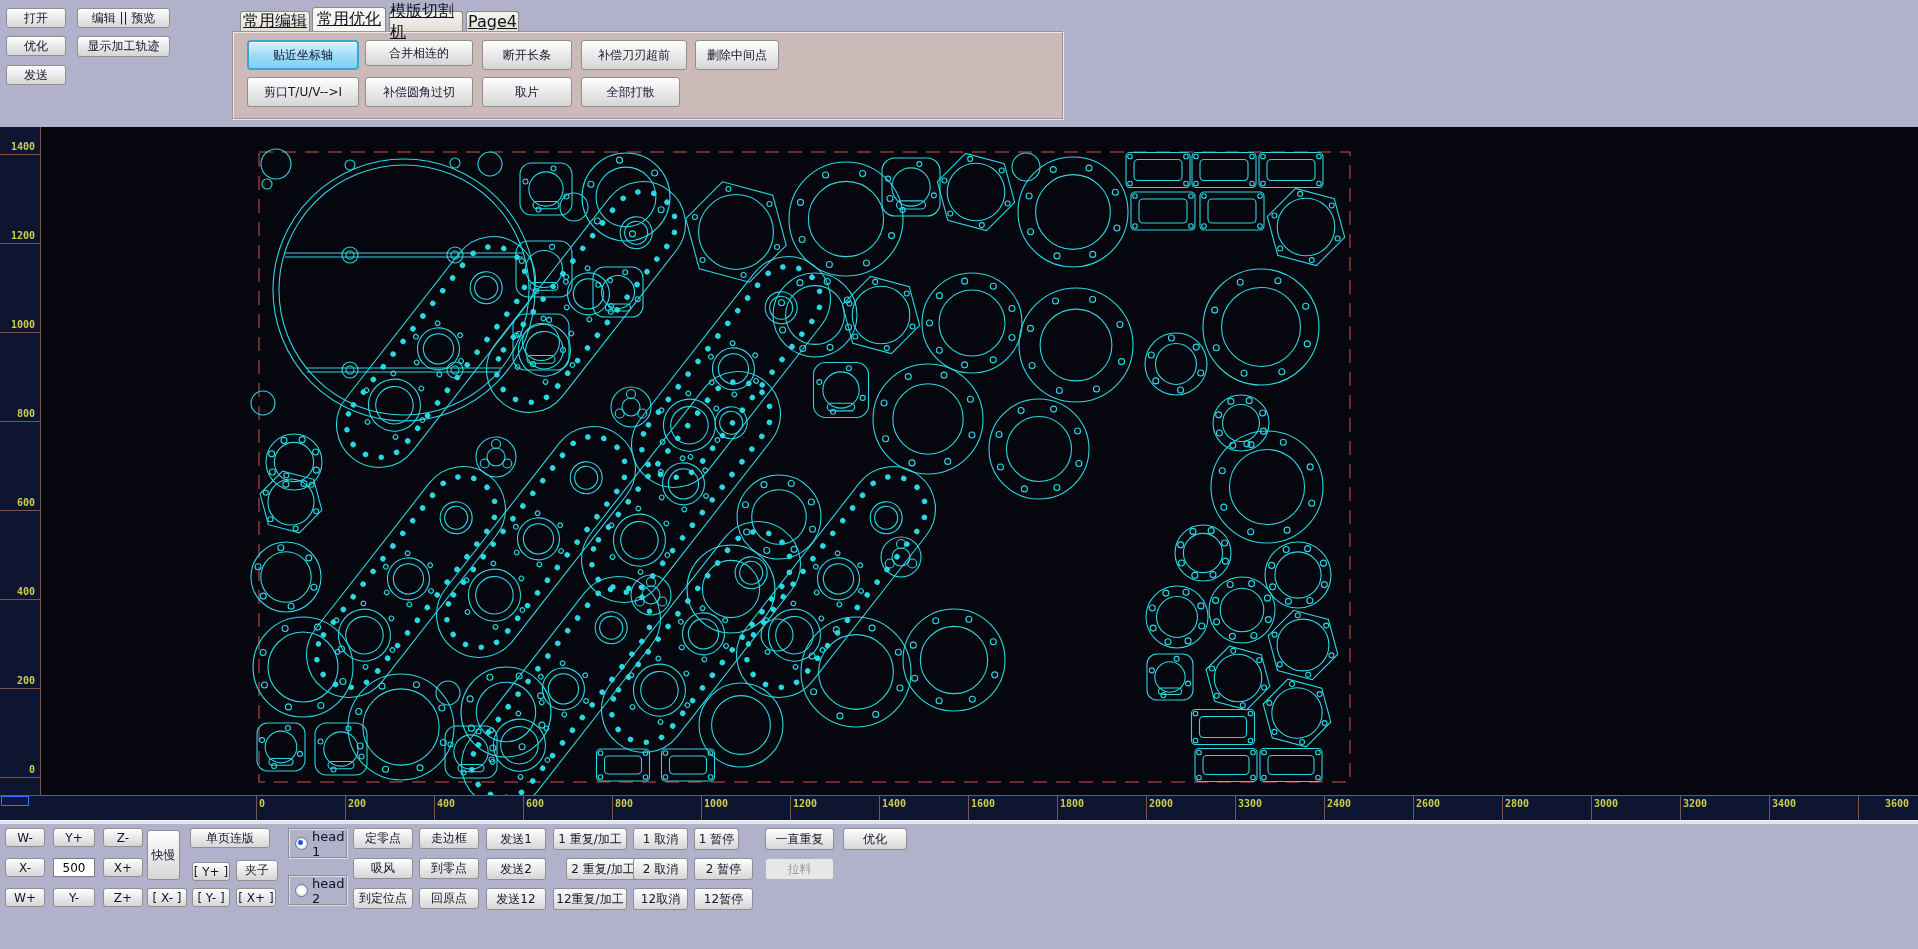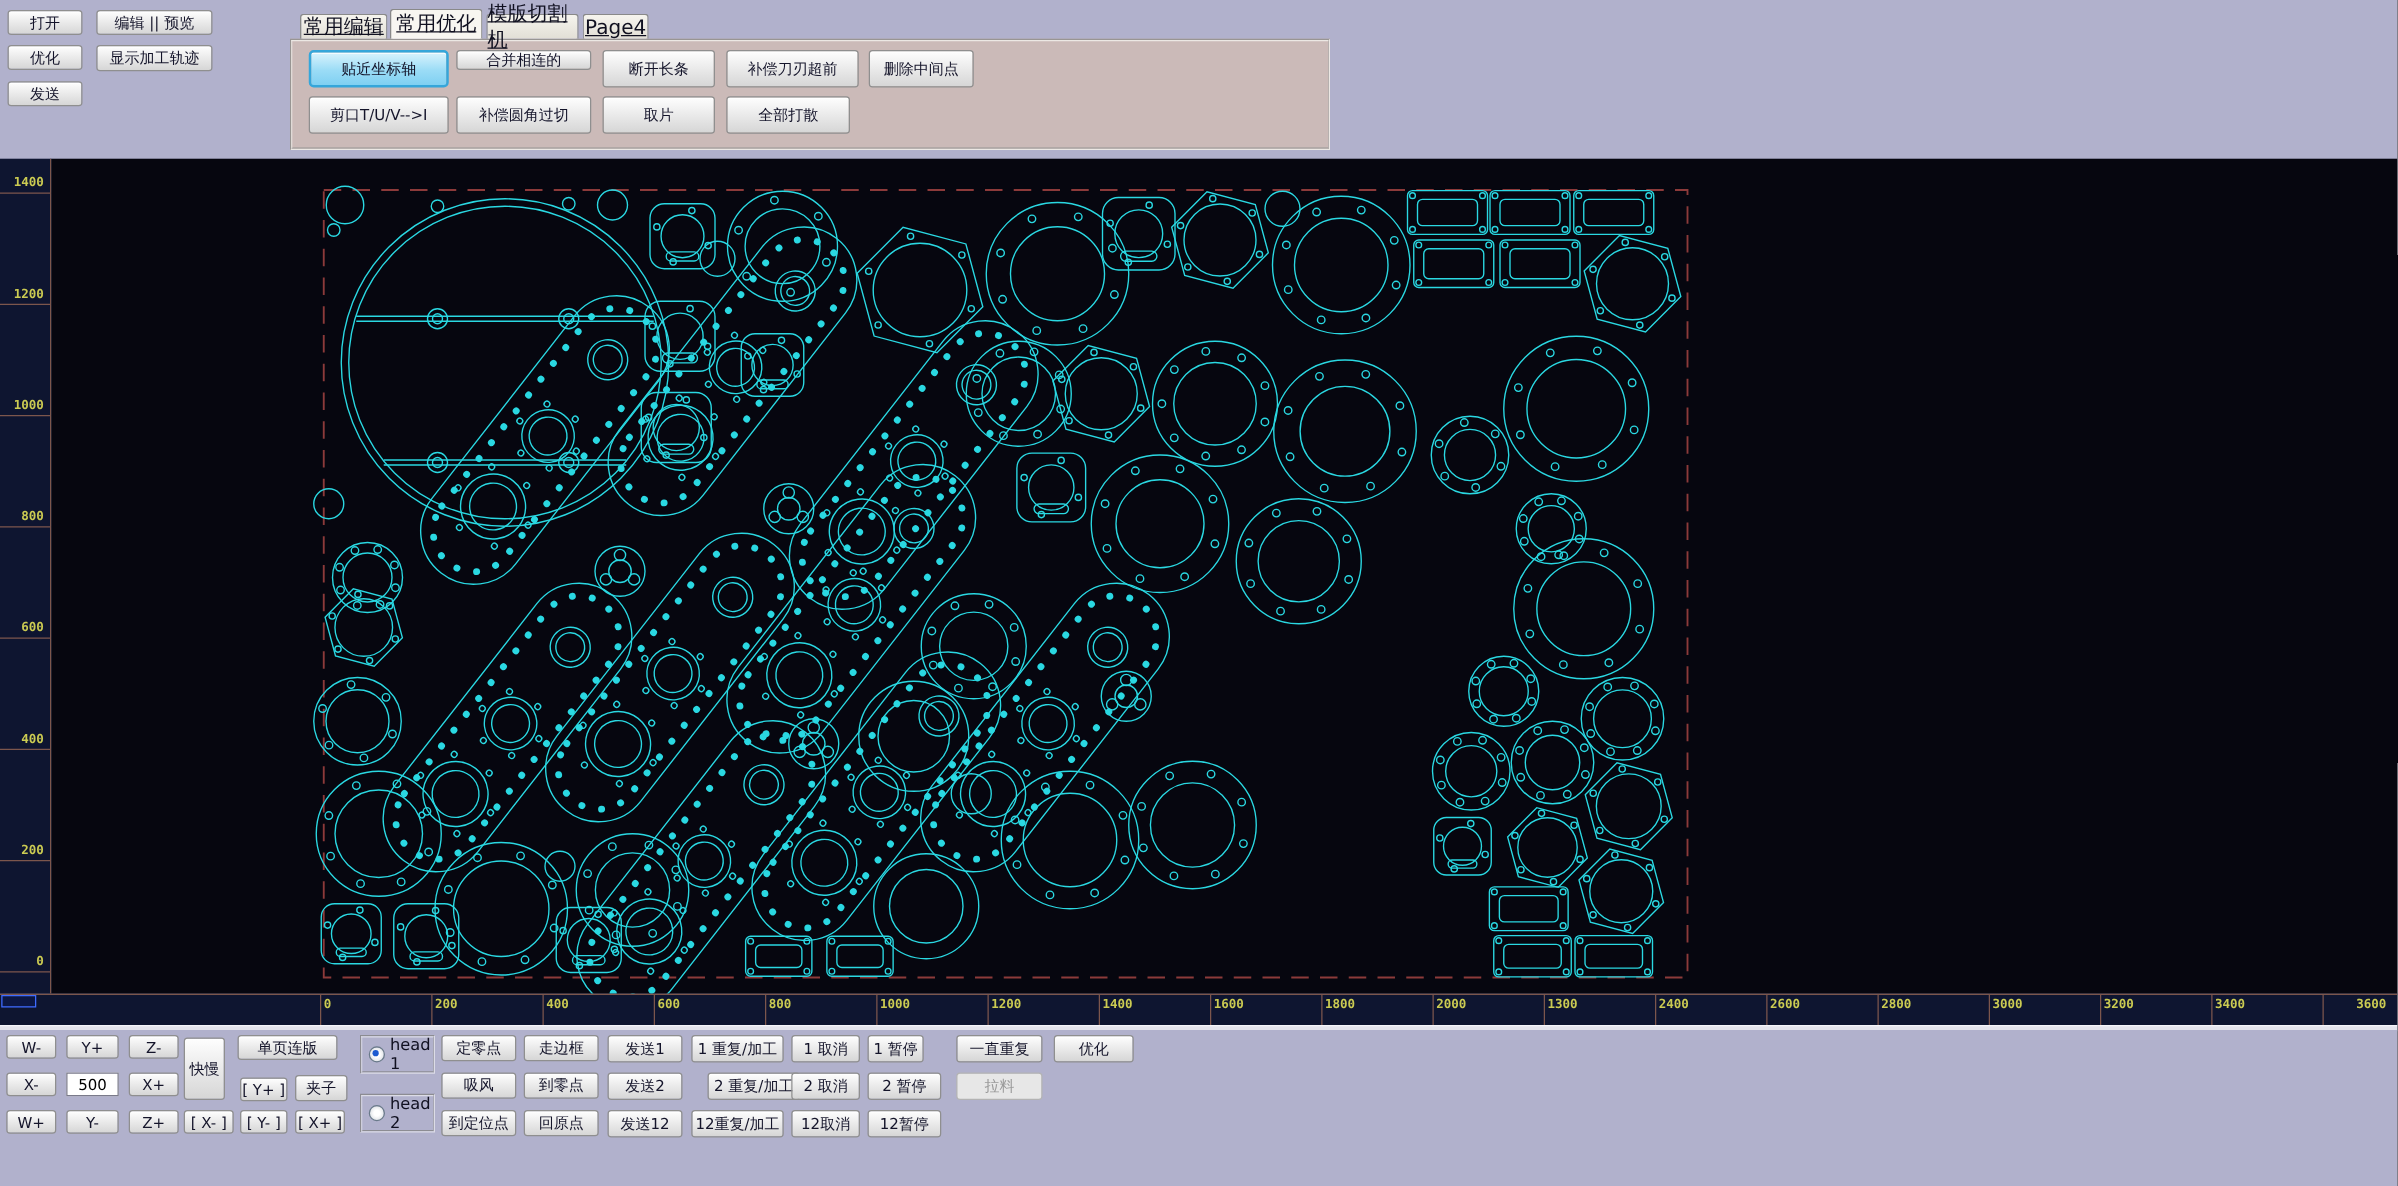--- a/index.html
+++ b/index.html
@@ -763,21 +763,21 @@
       <div class="rtxt" style="left: 793px; top: 2px;">1200</div>
       <div class="vtick" style="left: 879px;"></div>
       <div class="rtxt" style="left: 882px; top: 2px;">1400</div>
       <div class="vtick" style="left: 968px;"></div>
       <div class="rtxt" style="left: 971px; top: 2px;">1600</div>
       <div class="vtick" style="left: 1057px;"></div>
       <div class="rtxt" style="left: 1060px; top: 2px;">1800</div>
       <div class="vtick" style="left: 1146px;"></div>
       <div class="rtxt" style="left: 1149px; top: 2px;">2000</div>
       <div class="vtick" style="left: 1235px;"></div>
-      <div class="rtxt" style="left: 1238px; top: 2px;">1300</div>
+      <div class="rtxt" style="left: 1238px; top: 2px;">3300</div>
       <div class="vtick" style="left: 1324px;"></div>
       <div class="rtxt" style="left: 1327px; top: 2px;">2400</div>
       <div class="vtick" style="left: 1413px;"></div>
       <div class="rtxt" style="left: 1416px; top: 2px;">2600</div>
       <div class="vtick" style="left: 1502px;"></div>
       <div class="rtxt" style="left: 1505px; top: 2px;">2800</div>
       <div class="vtick" style="left: 1591px;"></div>
       <div class="rtxt" style="left: 1594px; top: 2px;">3000</div>
       <div class="vtick" style="left: 1680px;"></div>
       <div class="rtxt" style="left: 1683px; top: 2px;">3200</div>
@@ -839,21 +839,21 @@
 <div class="btn" style="left: 6px; top: 8px; width: 60px; height: 20px;">打开</div>
     <div class="btn" style="left: 77px; top: 8px; width: 93px; height: 20px;">编辑 || 预览</div>
     <div class="btn" style="left: 6px; top: 36px; width: 60px; height: 20px;">优化</div>
     <div class="btn" style="left: 77px; top: 36px; width: 93px; height: 21px;">显示加工轨迹</div>
     <div class="btn" style="left: 6px; top: 65px; width: 60px; height: 20px;">发送</div>
     <div class="tab" style="left: 240px; top: 11px; width: 70px; height: 20px;">常用编辑</div>
     <div class="tab active" style="left: 312px; top: 7px; width: 74px; height: 24px;">常用优化</div>
     <div class="tab" style="left: 389px; top: 11px; width: 74px; height: 20px;">模版切割机</div>
     <div class="tab" style="left: 466px; top: 11px; width: 53px; height: 20px;">Page4</div>
     <div class="btn btn-hl" style="left: 247px; top: 40px; width: 112px; height: 30px;">贴近坐标轴</div>
-    <div class="btn" style="left: 365px; top: 40px; width: 108px; height: 16px;">合并相连的</div>
+    <div class="btn" style="left: 365px; top: 40px; width: 108px; height: 26px;">合并相连的</div>
     <div class="btn" style="left: 482px; top: 40px; width: 90px; height: 30px;">断开长条</div>
     <div class="btn" style="left: 581px; top: 40px; width: 106px; height: 30px;">补偿刀刃超前</div>
     <div class="btn" style="left: 695px; top: 40px; width: 84px; height: 30px;">删除中间点</div>
     <div class="btn" style="left: 247px; top: 77px; width: 112px; height: 30px;">剪口T/U/V--&gt;I</div>
     <div class="btn" style="left: 365px; top: 77px; width: 108px; height: 30px;">补偿圆角过切</div>
     <div class="btn" style="left: 482px; top: 77px; width: 90px; height: 30px;">取片</div>
     <div class="btn" style="left: 581px; top: 77px; width: 99px; height: 30px;">全部打散</div>
   </div>
 
 </body></html>

